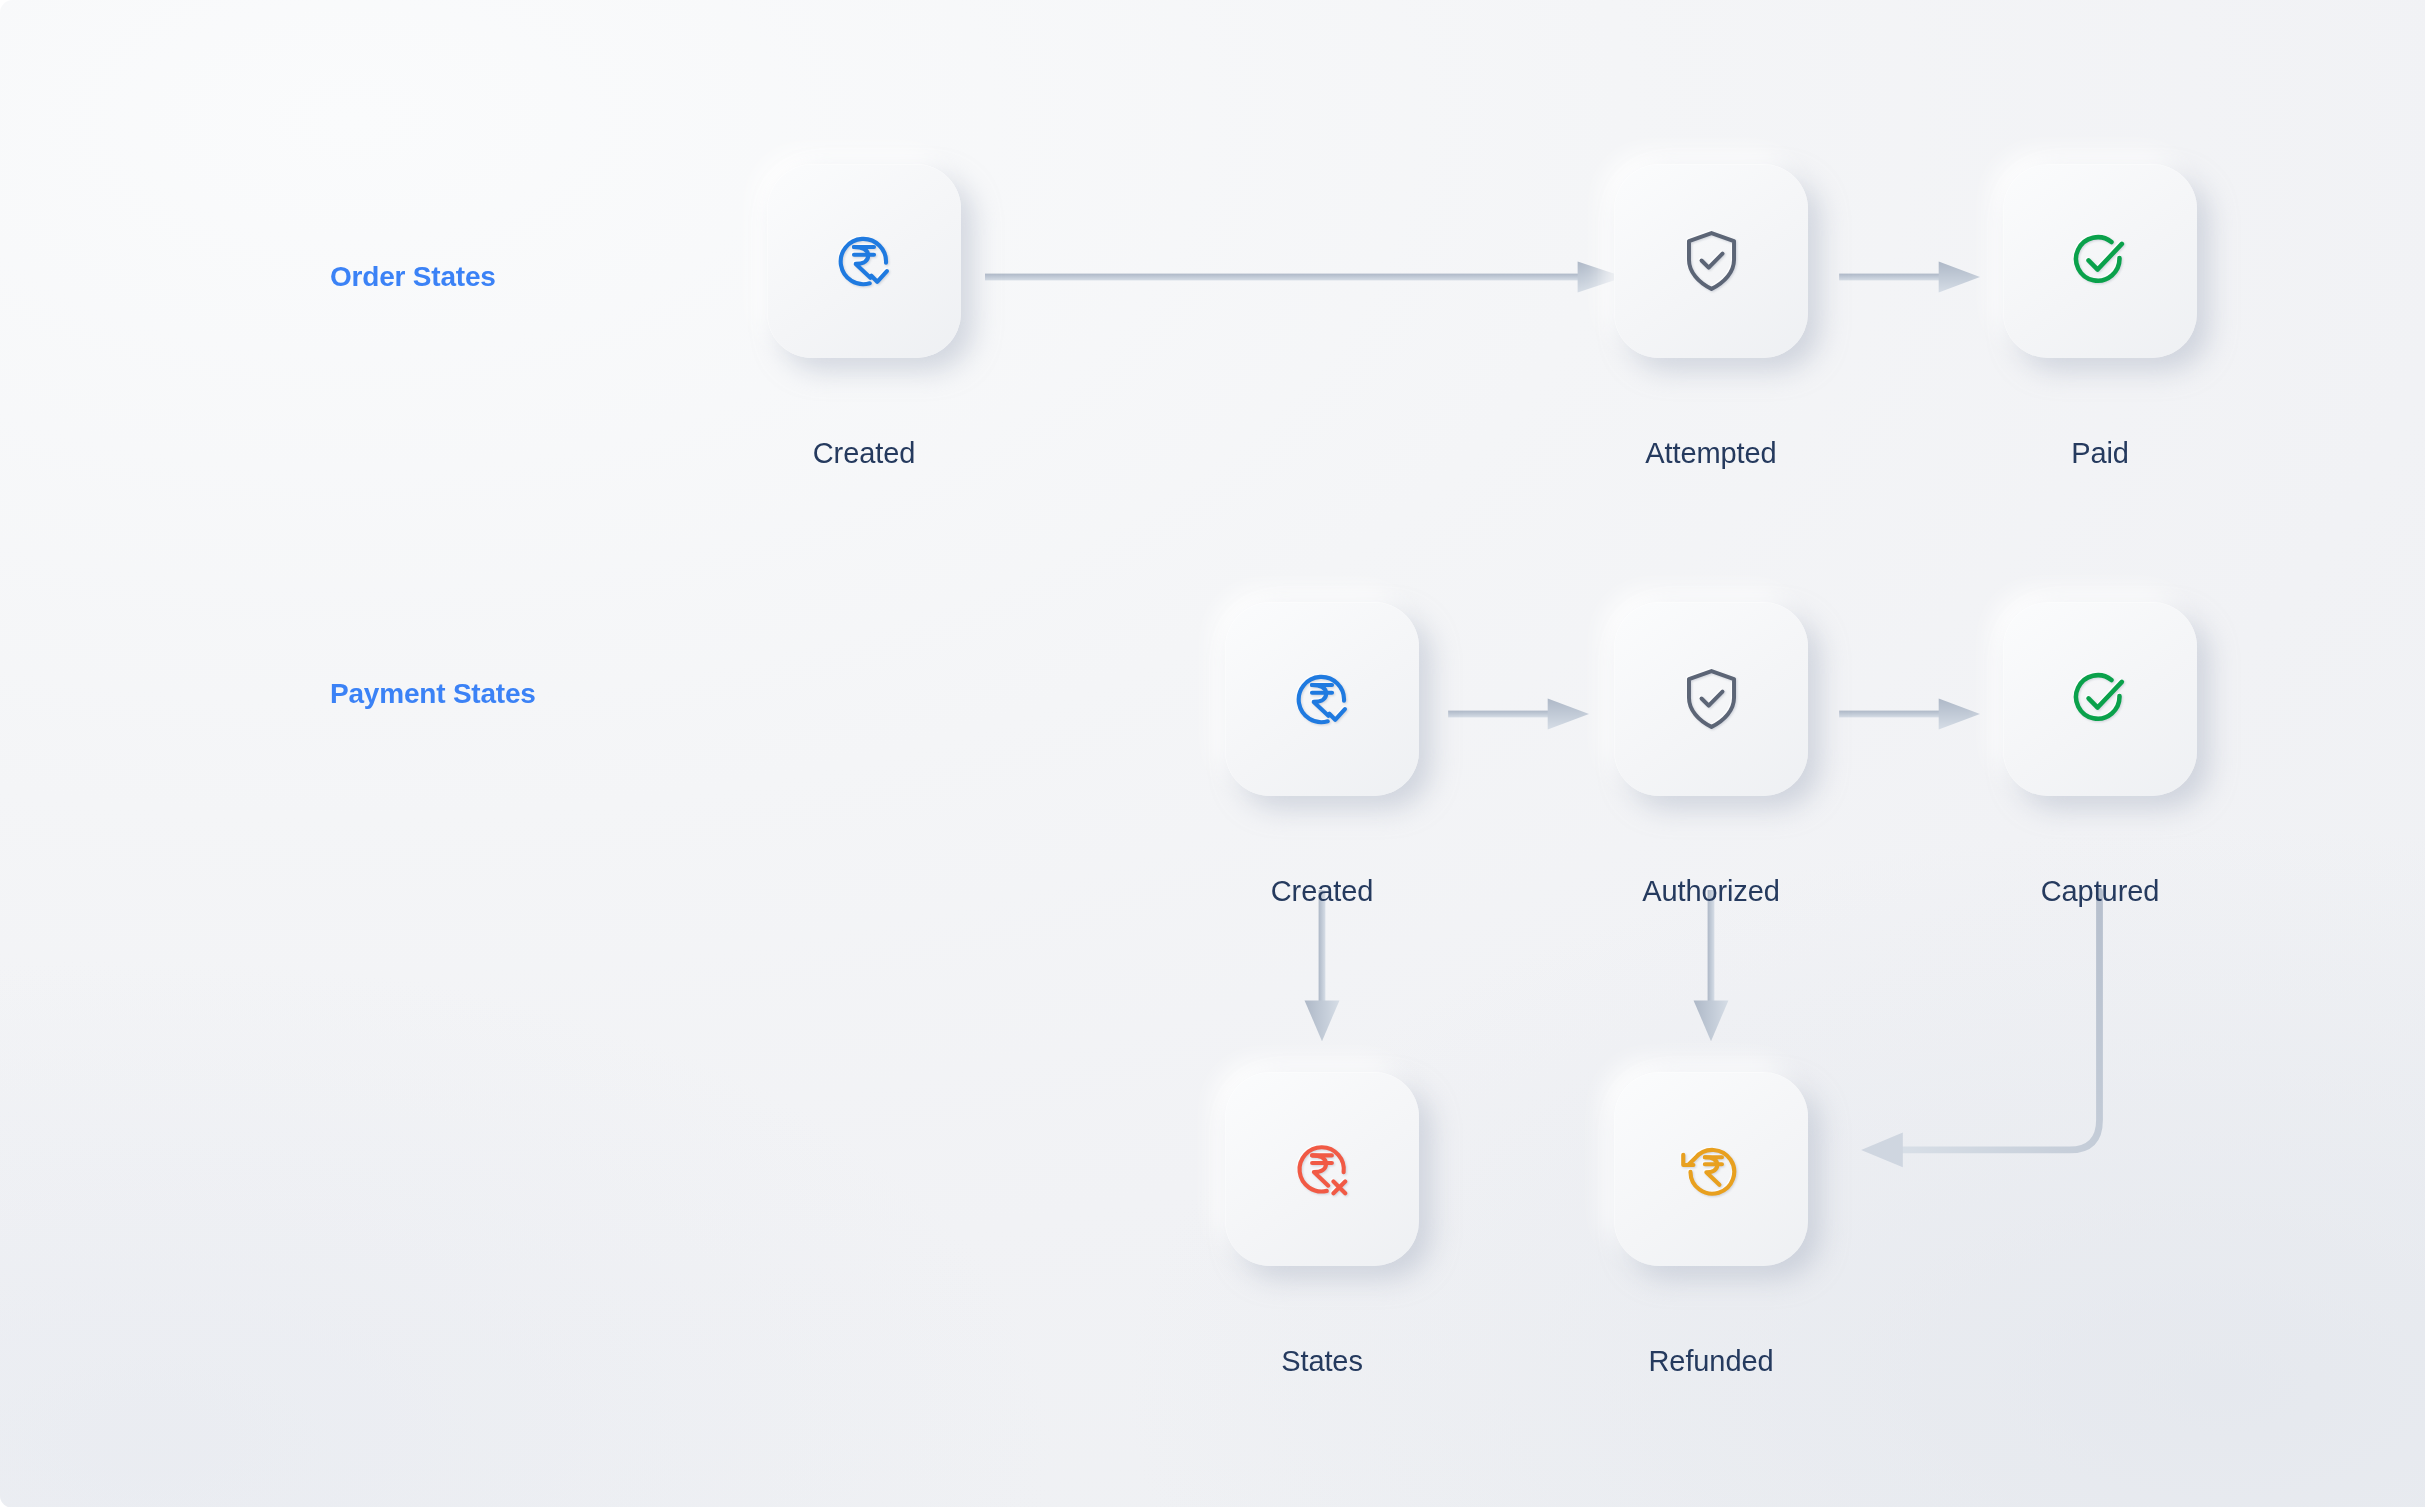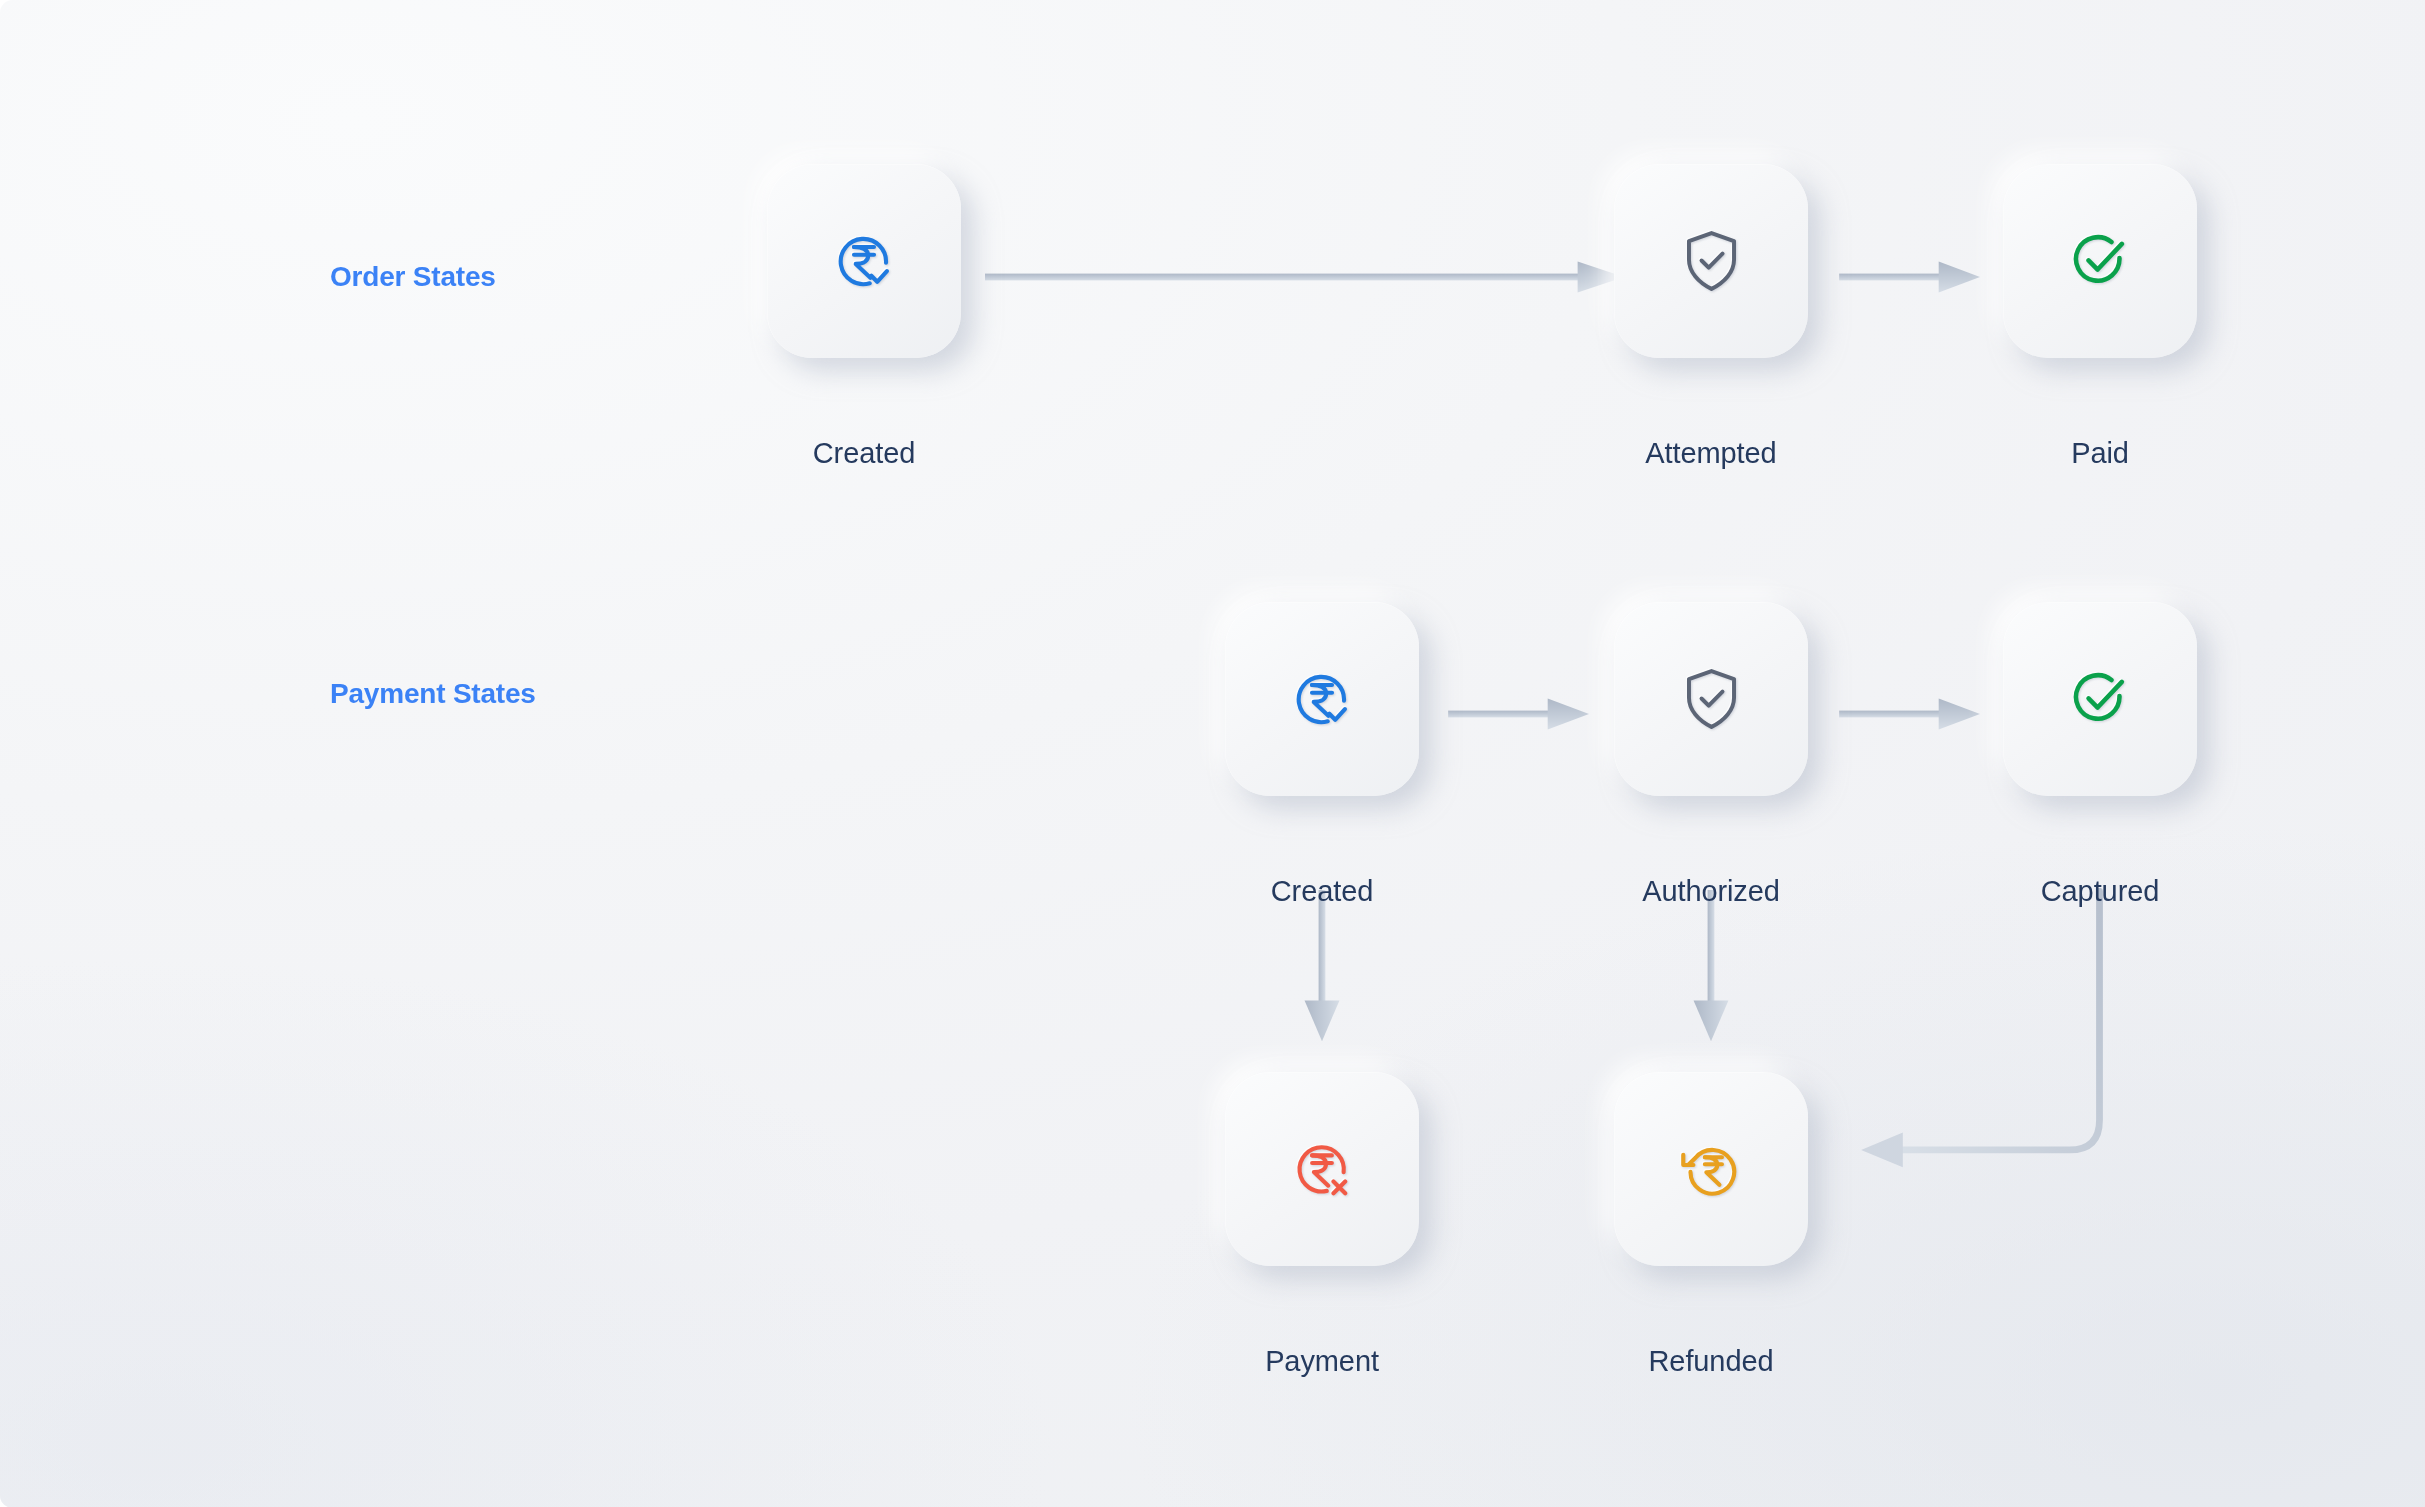--- a/index.html
+++ b/index.html
@@ -288,21 +288,21 @@
         <svg width="64" height="64" viewBox="0 0 48 48">
           <g fill="none" stroke="#f15a45" stroke-width="3.1" stroke-linecap="round" stroke-linejoin="round">
             <path d="M40.2 26.4 A16.6 16.6 0 1 0 27.6 40.4"></path>
             <path d="M16.6 13.8 H31.4 M16.6 19.5 H31.4"></path>
             <path d="M16.6 13.8 c7.6 0 10.4 3 10.4 6.4 c0 3.5 -3 6.1 -9.1 6.1 l10.8 10.2"></path>
             <path d="M32.6 33.4 L41.4 42.2 M41.4 33.4 L32.6 42.2"></path>
           </g>
         </svg>
       </span>
     </div>
-    <div class="node-label" style="color:#253a5e;">Payment</div>
+    <div class="node-label" style="color:#253a5e;">States</div>
   </div>
 
   <div class="node" style="left:1614px; top:1072px;text-align:right;">
     <div class="node-card">
       <span>
         <svg width="64" height="64" viewBox="0 0 48 48">
           <g fill="none" stroke="#e8a01f" stroke-width="3.1" stroke-linecap="round" stroke-linejoin="round">
             <path d="M8.6 26.2 A16.4 16.4 0 1 0 12.4 15.6 L7.4 20.4"></path>
             <path d="M3.2 13.4 L3.2 21.0 L10.8 21.0"></path>
             <path d="M19.4 15.2 H32.2 M19.4 20.4 H32.2"></path>

